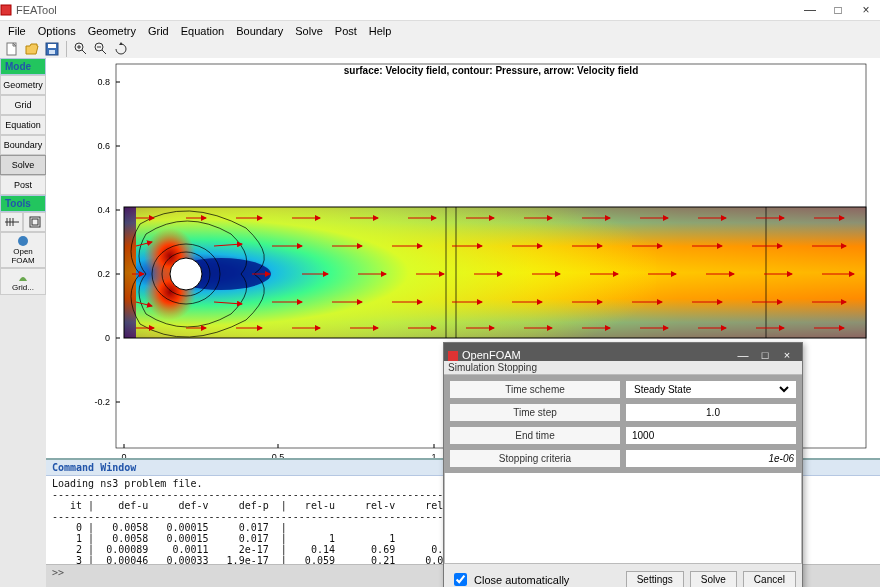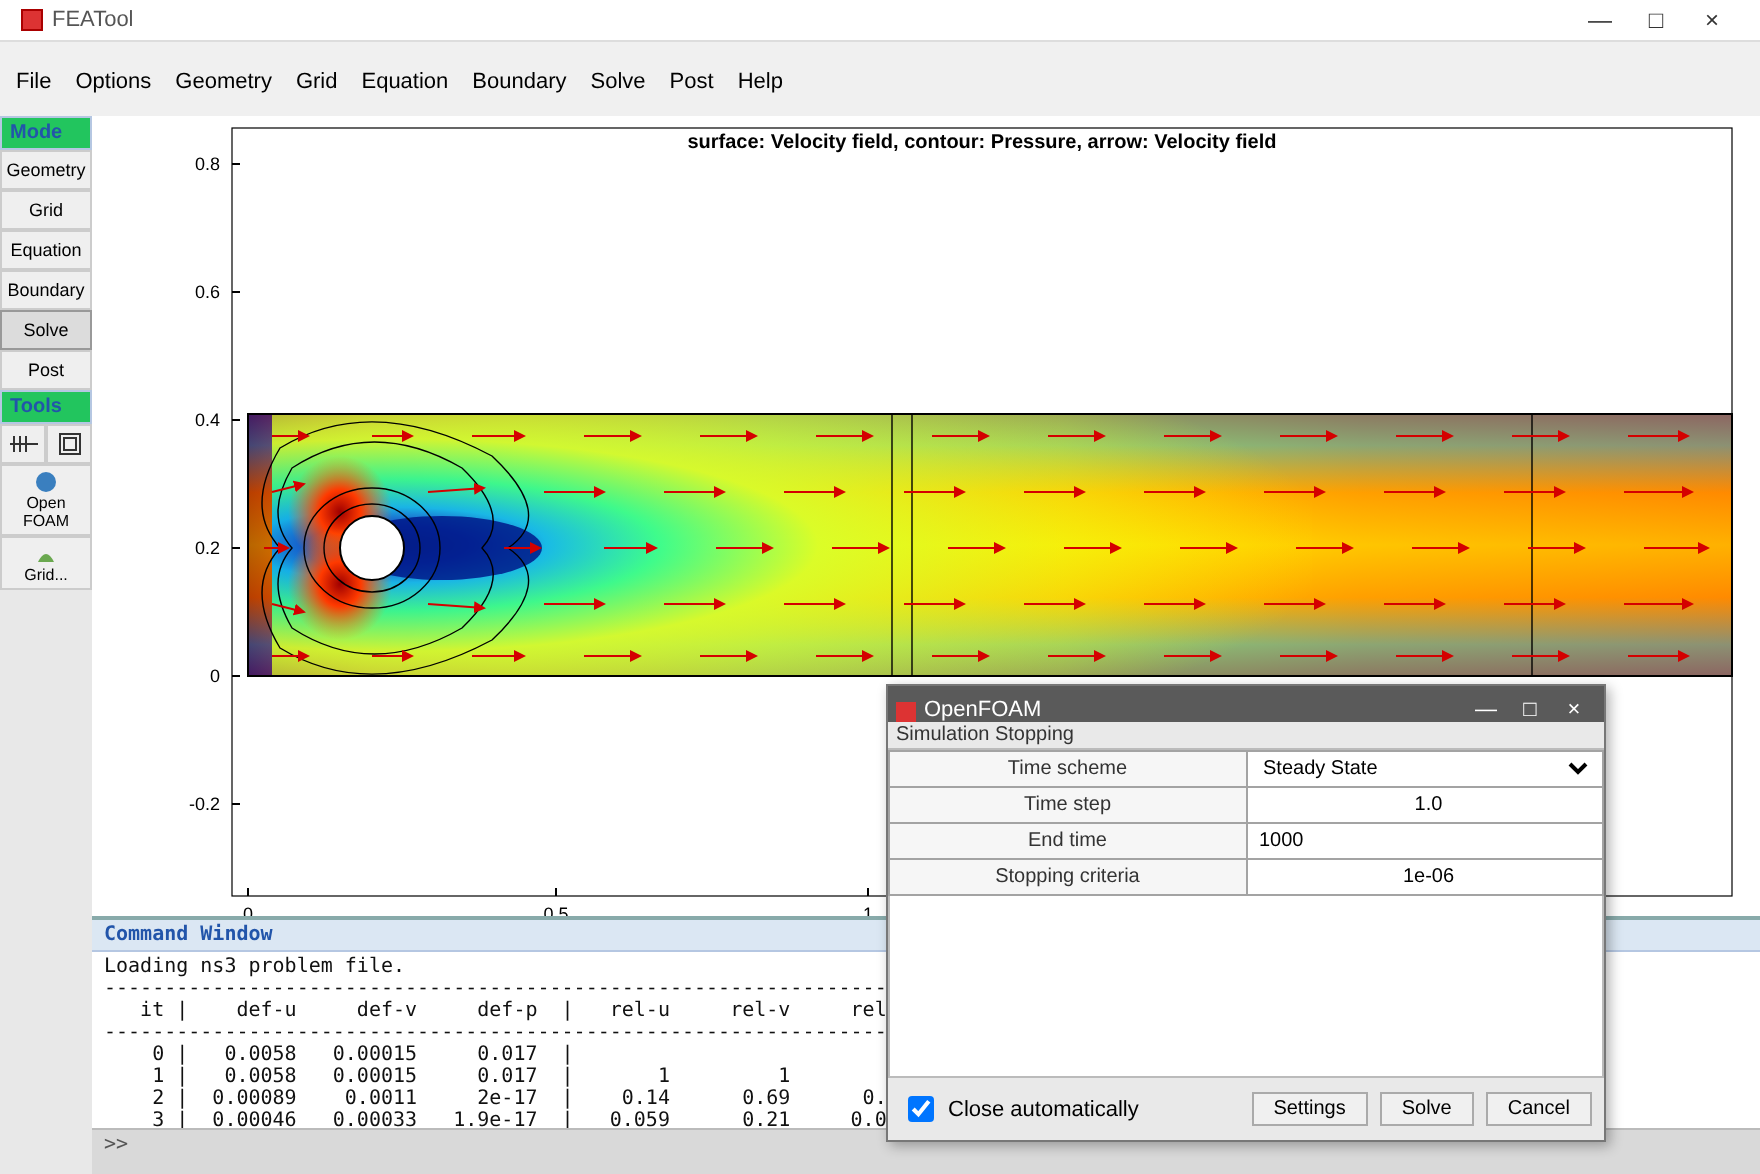--- a/index.html
+++ b/index.html
@@ -1,19 +1,19 @@
 <!DOCTYPE html>
 <html><head>
 <meta charset="utf-8">
 <style>
 html,body{margin:0;padding:0;font-family:Tahoma,Arial,sans-serif;font-size:11px;background:#f0f0f0;color:#000;width:880px;height:587px;overflow:hidden}
-.titlebar{height:20px;background:#fff;border-bottom:1px solid #ddd;display:flex;align-items:center;padding:0 10px;font-size:11px;color:#555}
+.titlebar{height:20px;background:#fff;border-bottom:1px solid #ddd;display:flex;align-items:center;padding:0 0;font-size:11px;color:#555}
 .titlebar .spacer{flex:1}
 .titlebar .wbtn{width:28px;text-align:center;color:#333;font-size:12px;cursor:pointer}
-.menubar{height:18px;background:#f0f0f0;display:flex;align-items:flex-start;padding:12px 2px;gap:0}
+.menubar{height:18px;background:#f0f0f0;display:flex;align-items:flex-end;padding:0 2px;gap:0}
 .menubar span{padding:2px 6px;cursor:pointer}
 .toolbar{height:20px;background:#f0f0f0;border-bottom:1px solid #ccc;display:flex;align-items:center;padding:0 4px;gap:4px}
 .tbtn{width:16px;height:16px;display:flex;align-items:center;justify-content:center;cursor:pointer}
 .tdiv{width:1px;height:16px;background:#bbb;margin:0 2px}
 .main{position:absolute;top:58px;left:0;right:0;bottom:0}
 .sidebar{position:absolute;left:0;top:0;width:46px;bottom:0;background:#e8e8e8;border-right:1px solid #ccc}
 .modebox{display:flex;flex-direction:column}
 .modehdr{background:#22c55e;color:#2255aa;font-weight:bold;font-size:10px;padding:2px 4px;border:1px solid #b5c7e2}
 .mbtn{background:#efefef;border:1px solid #ccc;font-size:9px;padding:4px 2px;text-align:center;cursor:pointer}
 .mbtn.active{background:#dcdcdc;border:1px solid #999}
@@ -25,21 +25,21 @@
 .cmdhdr{background:#dbe7f3;color:#2255aa;font-weight:bold;padding:2px 6px;border-bottom:1px solid #b5c7e2}
 .cmdbody{padding:2px 6px;white-space:pre;overflow:hidden;color:#111}
 .prompt{position:absolute;left:0;right:0;bottom:0;height:18px;background:#d9d9d9;border-top:1px solid #bbb;padding:2px 6px;color:#555}
 
 .dialog{position:absolute;left:443px;top:342px;width:358px;background:#e9e9e9;border:1px solid #777;box-shadow:2px 2px 6px rgba(0,0,0,.3);font-size:11px}
 .dlg-title{height:18px;background:#5a5a5a;color:#fff;display:flex;align-items:flex-end;padding:0 4px;font-size:11px}
 .dlg-title .dspacer{flex:1}
 .dlg-title .dbtn{width:22px;text-align:center;cursor:pointer}
 .dlg-sub{background:#e9e9e9;border-bottom:1px solid #bbb;padding:1px 4px;font-size:10px;color:#333}
 .dlg-table{width:100%;border-collapse:collapse}
-.dlg-table td{border:1px solid #a3a3a3;padding:2px 4px;font-size:10px;background:#f6f6f6}
+.dlg-table td{border:6px solid #a3a3a3;padding:2px 4px;font-size:10px;background:#f6f6f6}
 .dlg-table td.lab{text-align:center;color:#333;width:50%}
 .dlg-table td.val{background:#fff}
 .dlg-table td.val input,.dlg-table td.val select{width:100%;border:none;font-size:10px;background:#fff}
 .dlg-gap{height:90px;background:#fff;border:1px solid #bbb;border-top:none}
 .dlg-foot{display:flex;align-items:center;padding:6px;gap:6px}
 .dlg-foot .chk{display:flex;align-items:center;gap:4px}
 .dlg-foot .fspacer{flex:1}
 .dlg-foot button{font-size:10px;padding:2px 10px;background:#f0f0f0;border:1px solid #aaa;cursor:pointer}
 svg{display:block}
 </style>
@@ -368,21 +368,21 @@
     <tr>
           <td class="lab">Time step</td>
         <td class="val" style="text-align:center"><input style="text-align: center;" value="1.0"></td>
         </tr>
     <tr>
           <td class="lab">End time</td>
         <td class="val"><input style="" value="1000"></td>
         </tr>
     <tr>
           <td class="lab">Stopping criteria</td>
-        <td class="val"><input style="text-align: center;" value="1e-06"></td>
+        <td class="val"><input style="text-align: right; font-style: italic;" value="1e-06"></td>
         </tr>
   </tbody>
     </table>
   <div class="dlg-gap"></div>
   <div class="dlg-foot">
     <label class="chk">
       <input type="checkbox" checked="" style="">
       <span>Close automatically</span>
     </label>
     <span class="fspacer"></span>

